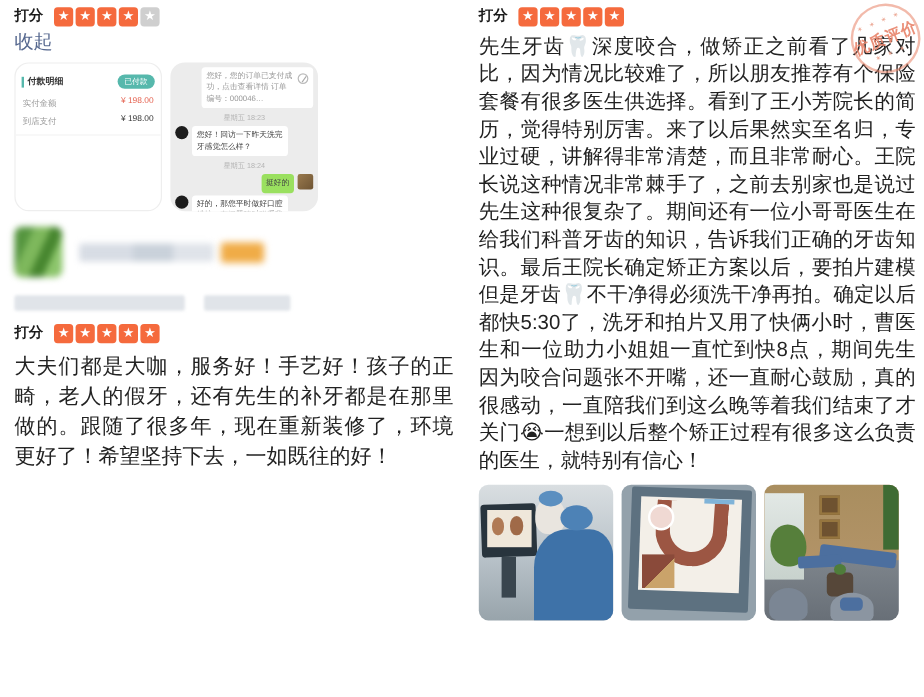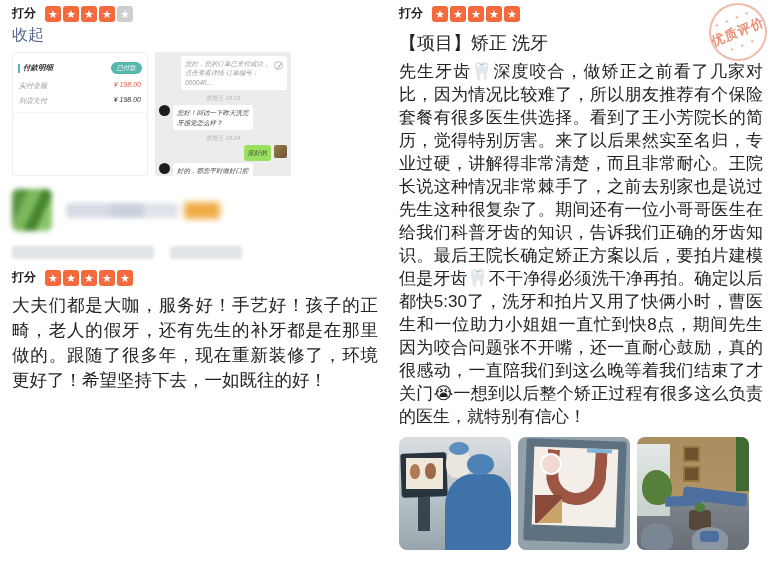--- a/index.html
+++ b/index.html
@@ -17,21 +17,21 @@
     font-size:11px; line-height:16px; display:inline-flex; align-items:center; justify-content:center; }
   .star-badge.off { background:#cfcfcf; }
 
   .review-text { font-size:17.5px; line-height:25px; color:#222; margin-top:7px; text-align:justify; }
   .col-right .review-text { font-size:17px; line-height:23px; margin-top:5px; }
   .collapse { display:inline-block; font-size:16px; color:#56688f; margin-top:3px; cursor:pointer; }
   .project-line { font-size:18px; color:#222; margin-top:9px; }
 
   
   .attachments { display:flex; gap:7px; margin-top:6px; }
-  .thumb { width:136px; height:124px; border-radius:2px; overflow:hidden; position:relative; cursor:pointer;font-style:italic; }
+  .thumb { width:123px; height:124px; border-radius:12px; overflow:hidden; position:relative; cursor:pointer; }
   .thumb.payment { background:#fff; border:1px solid #eee; }
   .pay-header { display:flex; align-items:center; margin:9px 5px 7px 5px; }
   .pay-bar { width:2px; height:9px; background:#56b8ac; margin-right:3px; }
   .pay-title { font-size:7.5px; font-weight:bold; color:#333; flex:1; }
   .pay-pill { background:#56b8ac; color:#fff; font-size:6.5px; padding:1.5px 6px; border-radius:7px; }
   .pay-row { display:flex; justify-content:space-between; margin:5px 6px; font-size:7px; color:#999; }
   .pay-val { color:#333; } .pay-val.hot { color:#e4604e; }
   .pay-sep { height:1px; background:#f4f4f4; margin:6px 0 0 0; }
 
   .thumb.chat { background:#ececec; font-size:6.5px; color:#444; }
@@ -200,21 +200,20 @@
           </span>
       </div>
 
       <div class="stamp">
         <span class="stamp-stars">✶ ✶ ✶ ✶</span>
         <span class="stamp-text">优质评价</span>
         <span class="stamp-stars">✶ ✶ ✶</span>
       </div>
 
 
-      <p class="project-line">【项目】矫正 洗牙</p>
       <p class="review-text">先生牙齿🦷深度咬合，做矫正之前看了几家对比，因为情况比较难了，所以朋友推荐有个保险套餐有很多医生供选择。看到了王小芳院长的简历，觉得特别厉害。来了以后果然实至名归，专业过硬，讲解得非常清楚，而且非常耐心。王院长说这种情况非常棘手了，之前去别家也是说过先生这种很复杂了。期间还有一位小哥哥医生在给我们科普牙齿的知识，告诉我们正确的牙齿知识。最后王院长确定矫正方案以后，要拍片建模但是牙齿🦷不干净得必须洗干净再拍。确定以后都快5:30了，洗牙和拍片又用了快俩小时，曹医生和一位助力小姐姐一直忙到快8点，期间先生因为咬合问题张不开嘴，还一直耐心鼓励，真的很感动，一直陪我们到这么晚等着我们结束了才关门😭一想到以后整个矫正过程有很多这么负责的医生，就特别有信心！</p>
 
       <div class="photos">
         <div class="photo photo1">
           <div class="p1-monitor"></div>
           <div class="p1-screen"></div>
           <div class="p1-tooth1"></div>
           <div class="p1-tooth2"></div>
           <div class="p1-stand"></div>
           <div class="p1-patient"></div>

